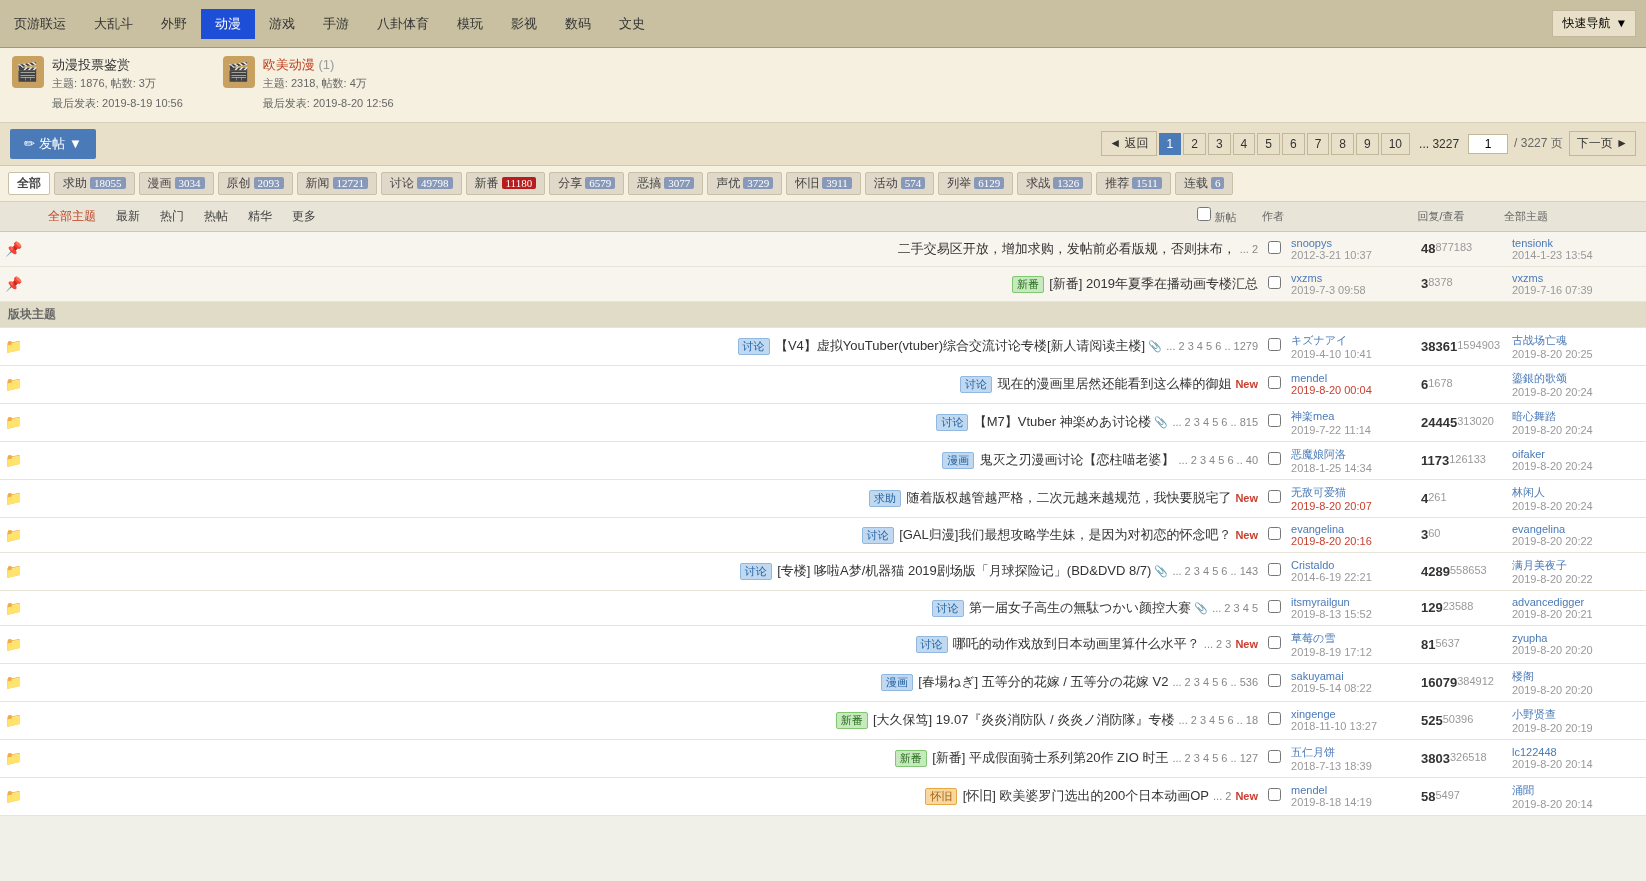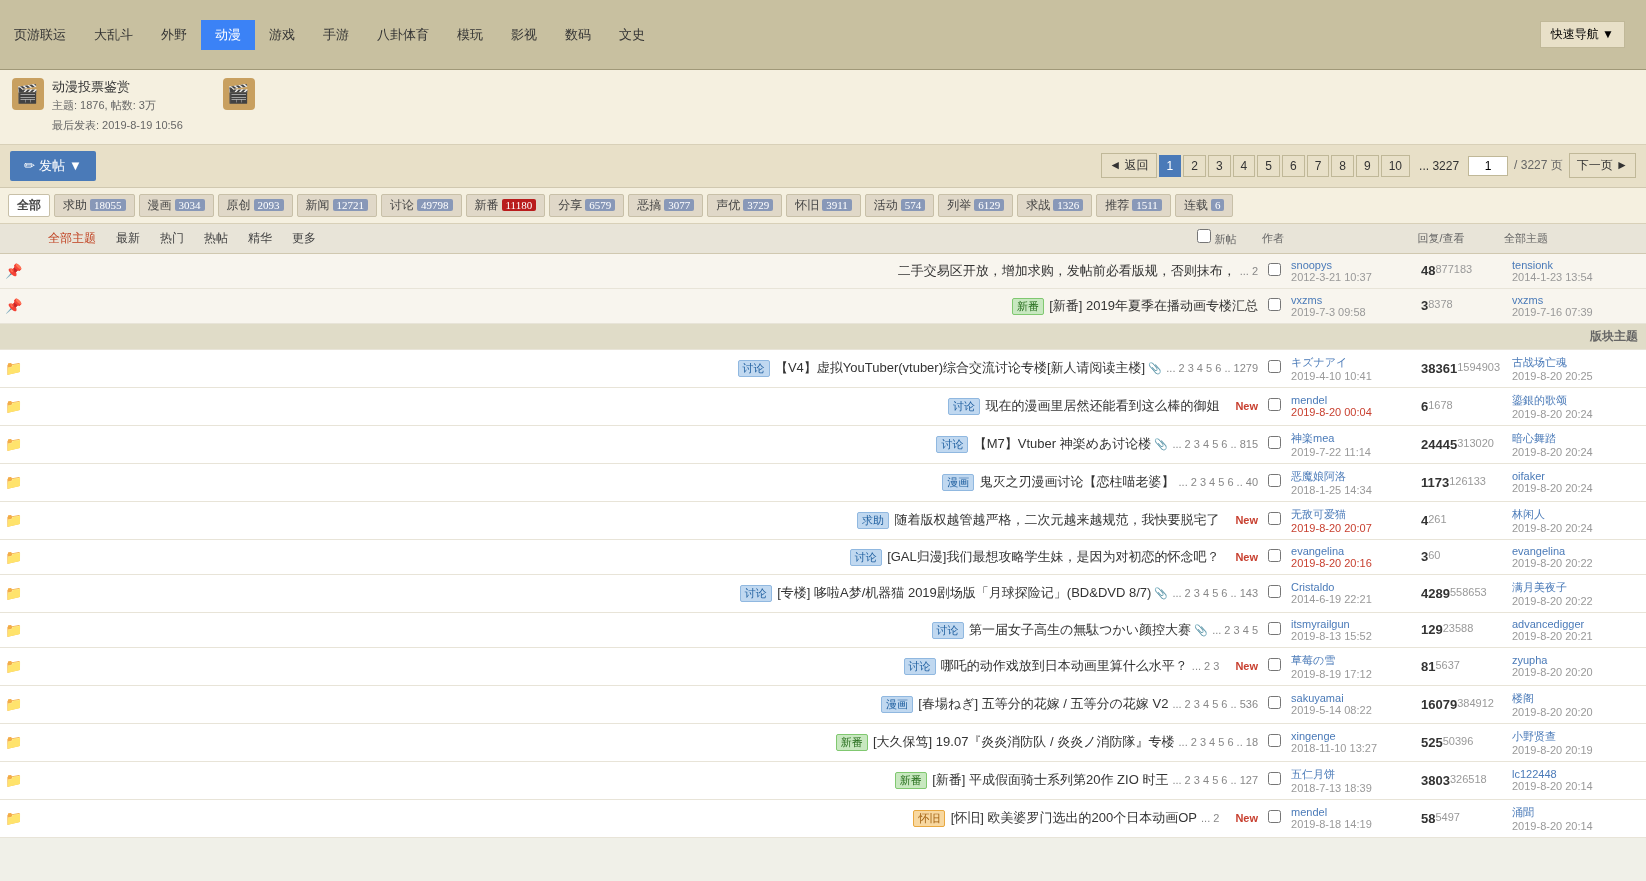--- a/index.html
+++ b/index.html
@@ -1,23 +1,23 @@
 <!DOCTYPE html>
 <html><head>
   <meta charset="utf-8">
   <style>
     * { margin: 0; padding: 0; box-sizing: border-box; }
     body { font-family: 'Microsoft YaHei', SimHei, Arial, sans-serif; font-size: 12px; background: #f0f0e8; color: #333; }
 
     
     .top-nav { display: flex; background: #c8c0a0; border-bottom: 1px solid #a09878; align-items: center; }
     .top-nav-item { padding: 6px 14px; cursor: pointer; font-size: 13px; color: #333; white-space: nowrap; }
-    .top-nav-item.active { background: #3b82f6; color: #fff; }
+    .top-nav-item.active { background: #1d4ed8; color: #fff; }
     .top-nav-spacer { flex: 1; }
-    .quick-nav { background: #e8e0c8; border: 1px solid #c0b898; padding: 4px 10px; font-size: 12px; cursor: pointer; margin: 21px; display: flex; align-items: center; gap: 4px; }
+    .quick-nav { background: #e8e0c8; border: 1px solid #c0b898; padding: 4px 10px; font-size: 12px; cursor: pointer; margin: 10px; display: flex; align-items: center; gap: 4px; font-family: Liberation Mono, monospace; }
 
     
     .forum-header { background: #f5f0e0; border-bottom: 1px solid #d8d0b8; padding: 8px 12px; display: flex; gap: 40px; }
     .forum-block { display: flex; align-items: flex-start; gap: 8px; }
     .forum-icon { width: 32px; height: 32px; background: #c8a060; border-radius: 4px; display: flex; align-items: center; justify-content: center; font-size: 18px; }
     .forum-info .title { font-weight: normal; font-size: 13px; }
     .forum-info .stats { color: #666; font-size: 11px; line-height: 1.8; }
 
     
     .toolbar { background: #e8e0c8; padding: 6px 10px; display: flex; align-items: center; gap: 6px; border-bottom: 1px solid #d0c8b0; }
@@ -37,39 +37,39 @@
 
     
     .sub-tabs { background: #e8e4d8; padding: 4px 8px; display: flex; gap: 12px; border-bottom: 1px solid #d0c8b0; align-items: center; }
     .sub-tab { font-size: 12px; color: #444; cursor: pointer; padding: 2px 4px; }
     .sub-tab.active { color: #c04020; margin-left: 36px; }
 
     
     .thread-table { width: 100%; border-collapse: collapse; background: #fff; }
     .thread-row { border-bottom: 1px solid #e8e4d8; }
     .thread-row.pinned { background: #f8f5ee; }
-    .thread-row.section-header { background: #e0dcc8; text-align: right; }
+    .thread-row.section-header { background: #e0dcc8; }
     .td-icon { width: 28px; padding: 5px 4px; text-align: center; vertical-align: middle; }
     .td-title { padding: 5px 6px; vertical-align: middle; text-align: right; }
     .td-author { padding: 5px 6px; vertical-align: middle; white-space: nowrap; font-size: 11px; width: 130px; }
     .td-replies { padding: 5px 6px; vertical-align: middle; white-space: nowrap; font-size: 11px; width: 90px; text-align: center; }
     .td-lastpost { padding: 5px 6px; vertical-align: middle; white-space: nowrap; font-size: 11px; width: 140px; }
     .thread-title-link { color: #333; text-decoration: none; font-size: 13px; }
     .tag-label { display: inline-block; background: #c0d8f0; border: 1px solid #90b8e0; padding: 0 4px; font-size: 11px; color: #2060a0; margin-right: 2px; border-radius: 2px; }
     .tag-label.green { background: #c8e8c0; border-color: #80c870; color: #2a7020; }
     .tag-label.orange { background: #f8d8a0; border-color: #e8a840; color: #a06010; }
     .page-links { font-size: 11px; color: #888; margin-left: 4px; }
     .author-name { color: #4a7ab8; cursor: pointer; }
     .author-date { color: #999; font-size: 11px; }
     .author-date.red { color: #c84030; }
     .section-header-text { font-size: 12px; font-weight: bold; color: #666; padding: 4px 8px; }
     .pin-icon { color: #4a7ab8; font-size: 14px; }
     .pin-icon.orange { color: #d08030; }
     .folder-icon { color: #d4a020; font-size: 14px; }
-    .new-tag { color: #c84030; font-size: 11px; font-weight: bold; margin-left: 16px; }
+    .new-tag { color: #c84030; font-size: 11px; font-weight: bold; margin-left: 4px; }
     .replies-views { display: flex; font-size: 11px; text-align: center; }
     .replies-val { font-size: 13px; font-weight: bold; color: #333; }
     .views-val { color: #999; font-size: 11px; }
     .cb-new { width: 14px; height: 14px; }
     .col-checkbox { padding: 5px 4px; text-align: center; width: 20px; }
   </style>
 </head>
 <body>
 
 <nav class="top-nav">
@@ -95,20 +95,28 @@
     </div>
     <div class="forum-info">
       <div class="title">动漫投票鉴赏</div>
       <div class="stats">主题: 1876, 帖数: 3万</div>
       <div class="stats">最后发表: 2019-8-19 10:56</div>
     </div>
   </div>
   <div class="forum-block">
     <div class="forum-icon">
       <span>🎬</span>
+    </div>
+    <div class="forum-info">
+      <div class="title">
+        <span style="color:#c04020">欧美动漫</span>
+        <span style="color:#999">(1)</span>
+      </div>
+      <div class="stats">主题: 2318, 帖数: 4万</div>
+      <div class="stats">最后发表: 2019-8-20 12:56</div>
     </div>
   </div>
 </div>
 
 <div class="toolbar">
   <button class="post-btn">
     <span>✏</span>
     <span>发帖</span>
     <span>▼</span>
   </button>

